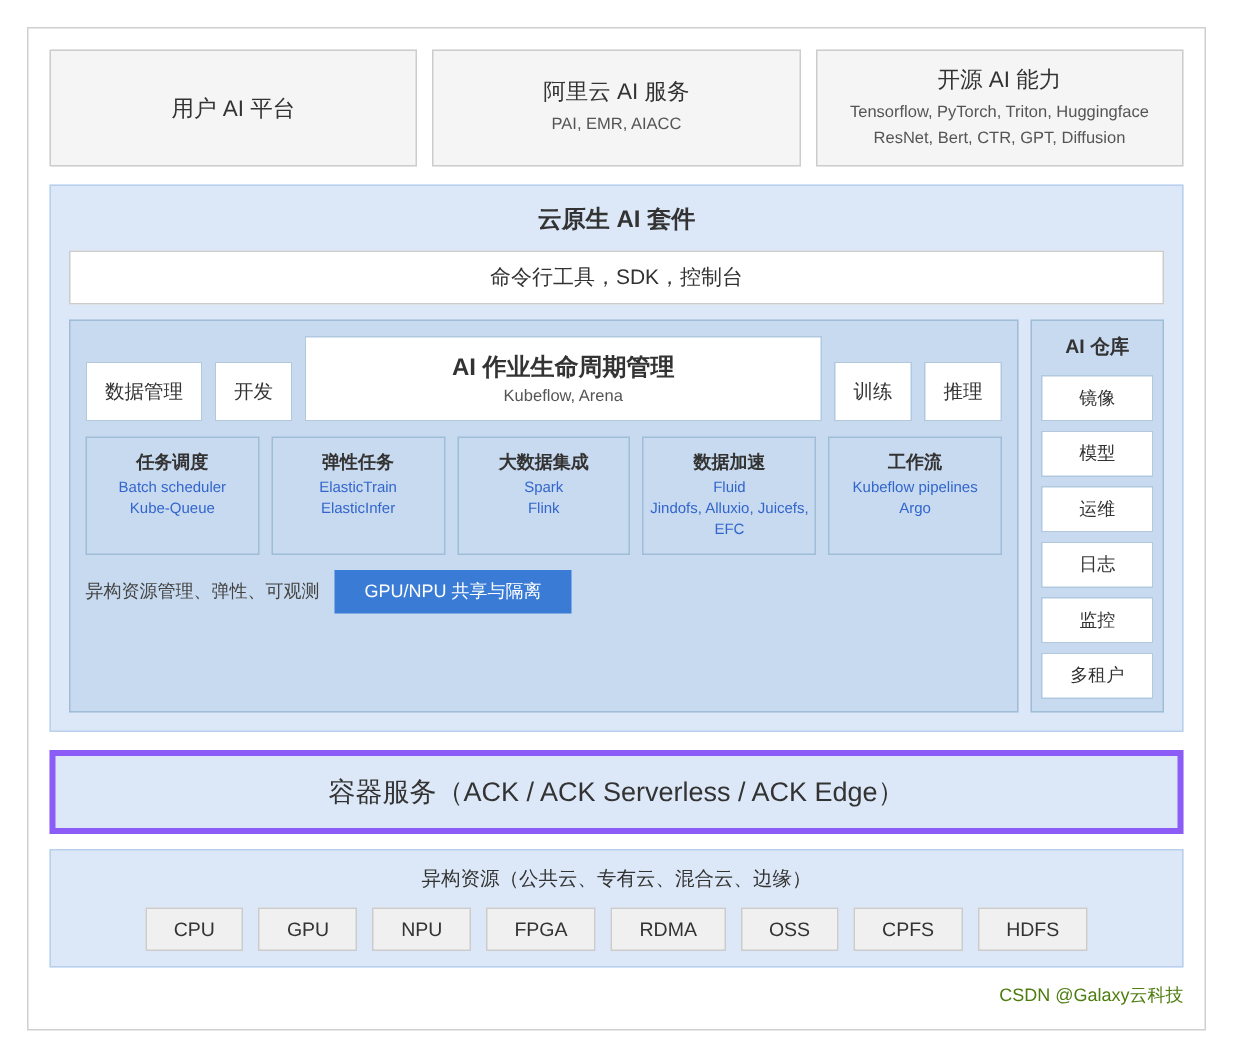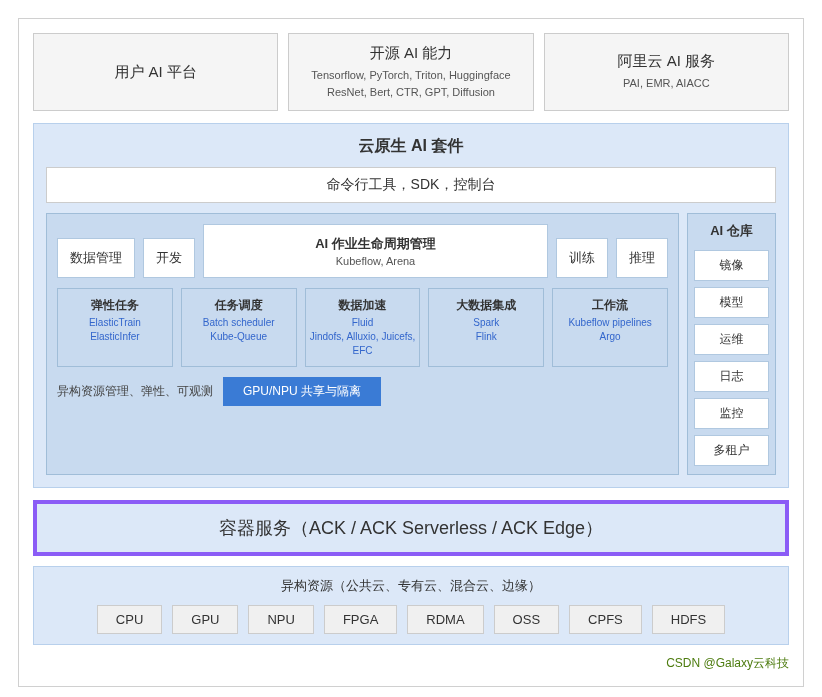--- a/index.html
+++ b/index.html
@@ -94,21 +94,21 @@
       border-radius: 27px;
     }
     .lifecycle-box {
       flex: 1;
       background: #fff;
       border: 1px solid #b0c8e0;
       text-align: center;
       padding: 10px 8px;
     }
     .lifecycle-box .lc-title {
-      font-size: 13px;
+      font-size: 16px;
       font-weight: 600;
     }
     .lifecycle-box .lc-sub {
       font-size: 11px;
       color: #555;
       margin-top: 2px;
     }
     .small-box {
       background: #fff;
       border: 1px solid #b0c8e0;
@@ -240,26 +240,26 @@
 </head>
 <body>
 
 <div class="main-wrapper">
 
   <div class="top-row">
     <div class="top-box">
       <span class="main-label">用户 AI 平台</span>
     </div>
     <div class="top-box">
+      <span class="main-label">阿里云 AI 服务</span>
+      <span class="sub-label">PAI, EMR, AIACC</span>
+    </div>
+    <div class="top-box">
       <span class="main-label">开源 AI 能力</span>
       <span class="sub-label">Tensorflow, PyTorch, Triton, Huggingface<br>ResNet, Bert, CTR, GPT, Diffusion</span>
-    </div>
-    <div class="top-box">
-      <span class="main-label">阿里云 AI 服务</span>
-      <span class="sub-label">PAI, EMR, AIACC</span>
     </div>
   </div>
 
   <div class="cloud-native">
     <div class="cloud-native-title">云原生 AI 套件</div>
     <div class="cmd-bar">命令行工具，SDK，控制台</div>
 
     <div class="inner-row">
 
       <div class="left-panel">
@@ -270,34 +270,34 @@
           <div class="lifecycle-box">
             <div class="lc-title">AI 作业生命周期管理</div>
             <div class="lc-sub">Kubeflow, Arena</div>
           </div>
           <div class="small-box">训练</div>
           <div class="small-box">推理</div>
         </div>
 
         <div class="tools-row">
           <div class="tool-box">
+            <div class="t-title">任务调度</div>
+            <div class="t-sub">Batch scheduler<br>Kube-Queue</div>
+          </div>
+          <div class="tool-box">
             <div class="t-title">弹性任务</div>
             <div class="t-sub">ElasticTrain<br>ElasticInfer</div>
           </div>
           <div class="tool-box">
-            <div class="t-title">任务调度</div>
-            <div class="t-sub">Batch scheduler<br>Kube-Queue</div>
+            <div class="t-title">大数据集成</div>
+            <div class="t-sub">Spark<br>Flink</div>
           </div>
           <div class="tool-box">
             <div class="t-title">数据加速</div>
             <div class="t-sub">Fluid<br>Jindofs, Alluxio, Juicefs,<br>EFC</div>
-          </div>
-          <div class="tool-box">
-            <div class="t-title">大数据集成</div>
-            <div class="t-sub">Spark<br>Flink</div>
           </div>
           <div class="tool-box">
             <div class="t-title">工作流</div>
             <div class="t-sub">Kubeflow pipelines<br>Argo</div>
           </div>
         </div>
 
         <div class="resource-row">
           <span class="resource-label">异构资源管理、弹性、可观测</span>
           <span class="gpu-badge">GPU/NPU 共享与隔离</span>

